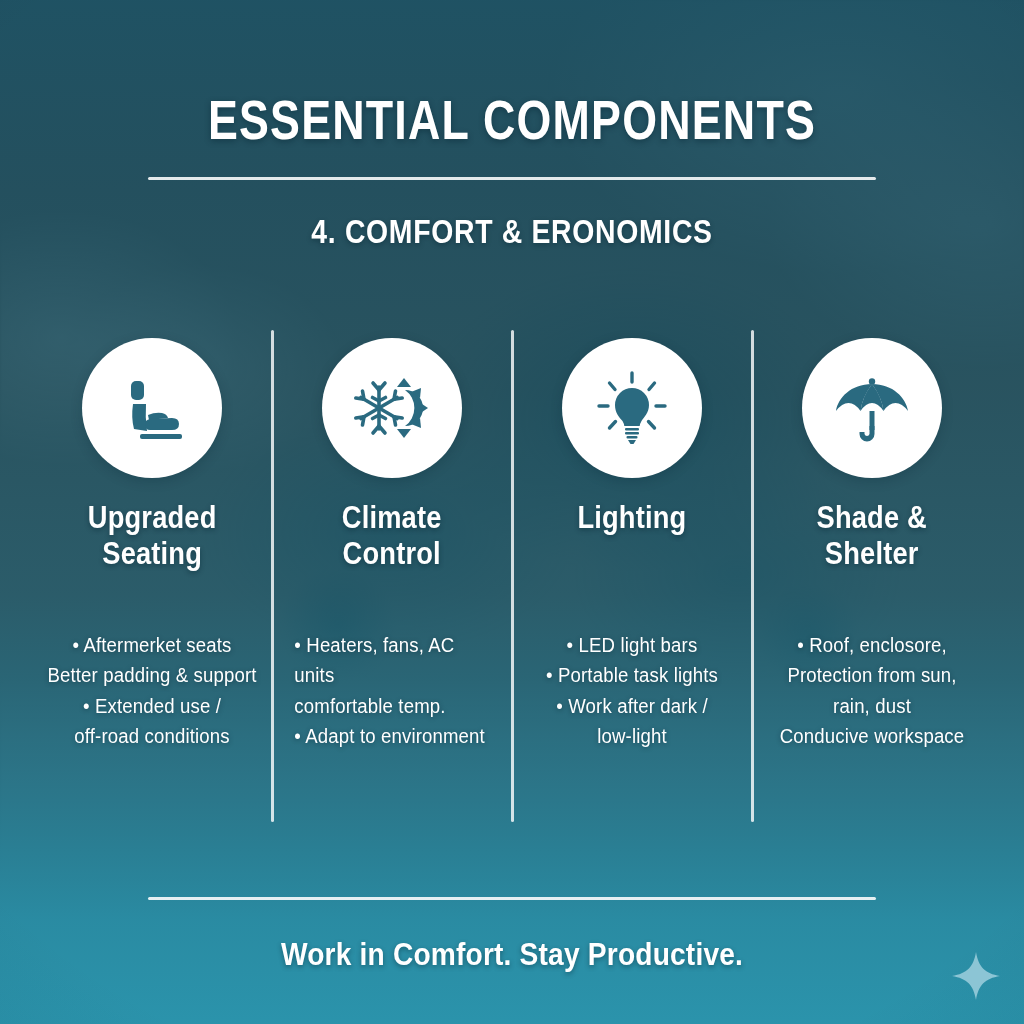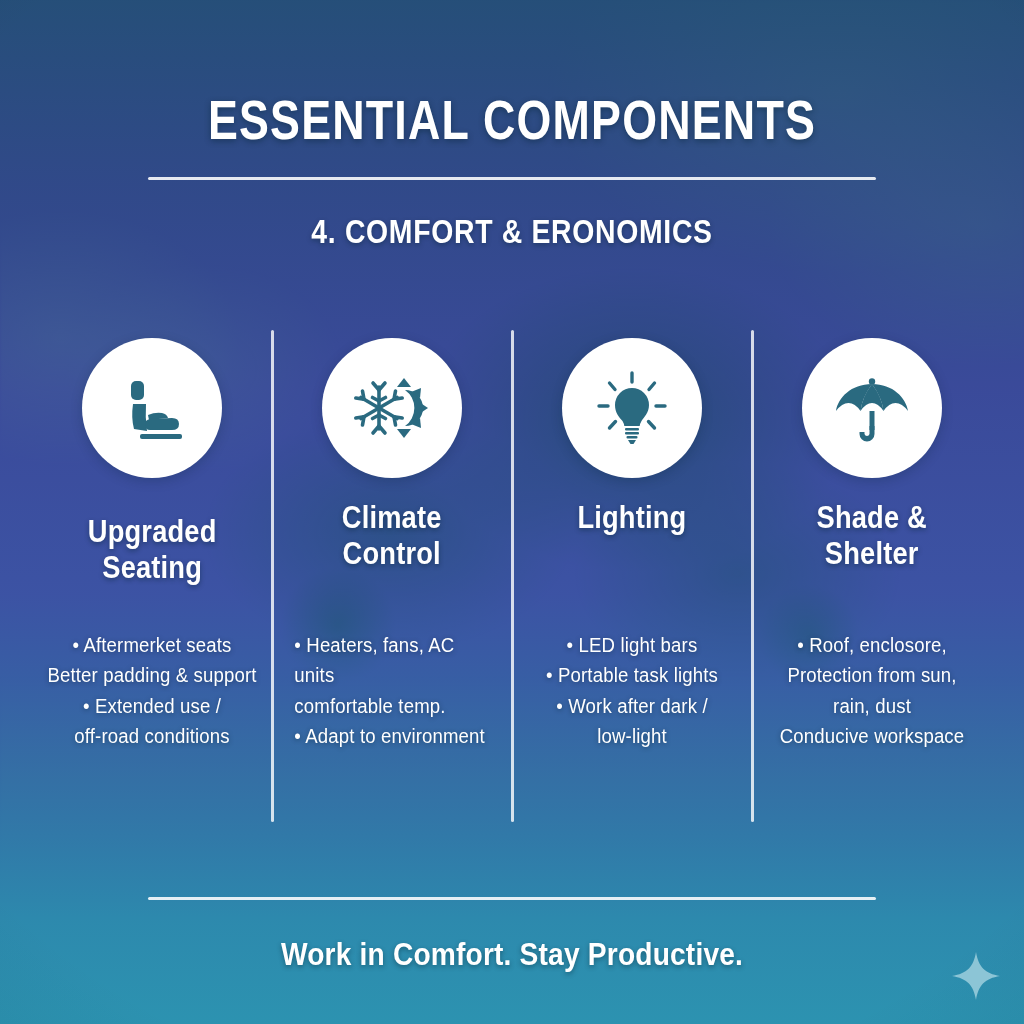--- a/index.html
+++ b/index.html
@@ -7,21 +7,21 @@
   html, body {
     width:1024px; height:1024px;
     overflow:hidden;
     font-family:"Liberation Sans", sans-serif;
   }
 
   
   .stage{
     position:relative;
     width:1024px; height:1024px;
-    background:#6d28d9;
+    background:#404040;
     overflow:hidden;
   }
 
   
   .bg-photo{
     position:absolute; inset:0;
     background:
       
       radial-gradient(ellipse 420px 260px at 82% 9%, rgba(168,196,206,.26), rgba(168,196,206,0) 70%),
       radial-gradient(ellipse 300px 200px at 96% 22%, rgba(150,185,197,.22), rgba(150,185,197,0) 72%),
@@ -108,21 +108,21 @@
     width:1024px; height:500px;
     display:flex;
   }
   .col{
     width:240px;
     position:relative;
     display:flex;
     flex-direction:column;
     align-items:center;
   }
-  .col:nth-child(1){ margin-left:32px;gap:14px; }
+  .col:nth-child(1){ margin-left:32px; }
 
   .icon-circle{
     width:140px; height:140px;
     border-radius:50%;
     background:#ffffff;
     display:flex; align-items:center; justify-content:center;
     margin-top:8px;
     box-shadow:0 3px 12px rgba(5,34,46,.22);
     flex:0 0 auto;
   }

